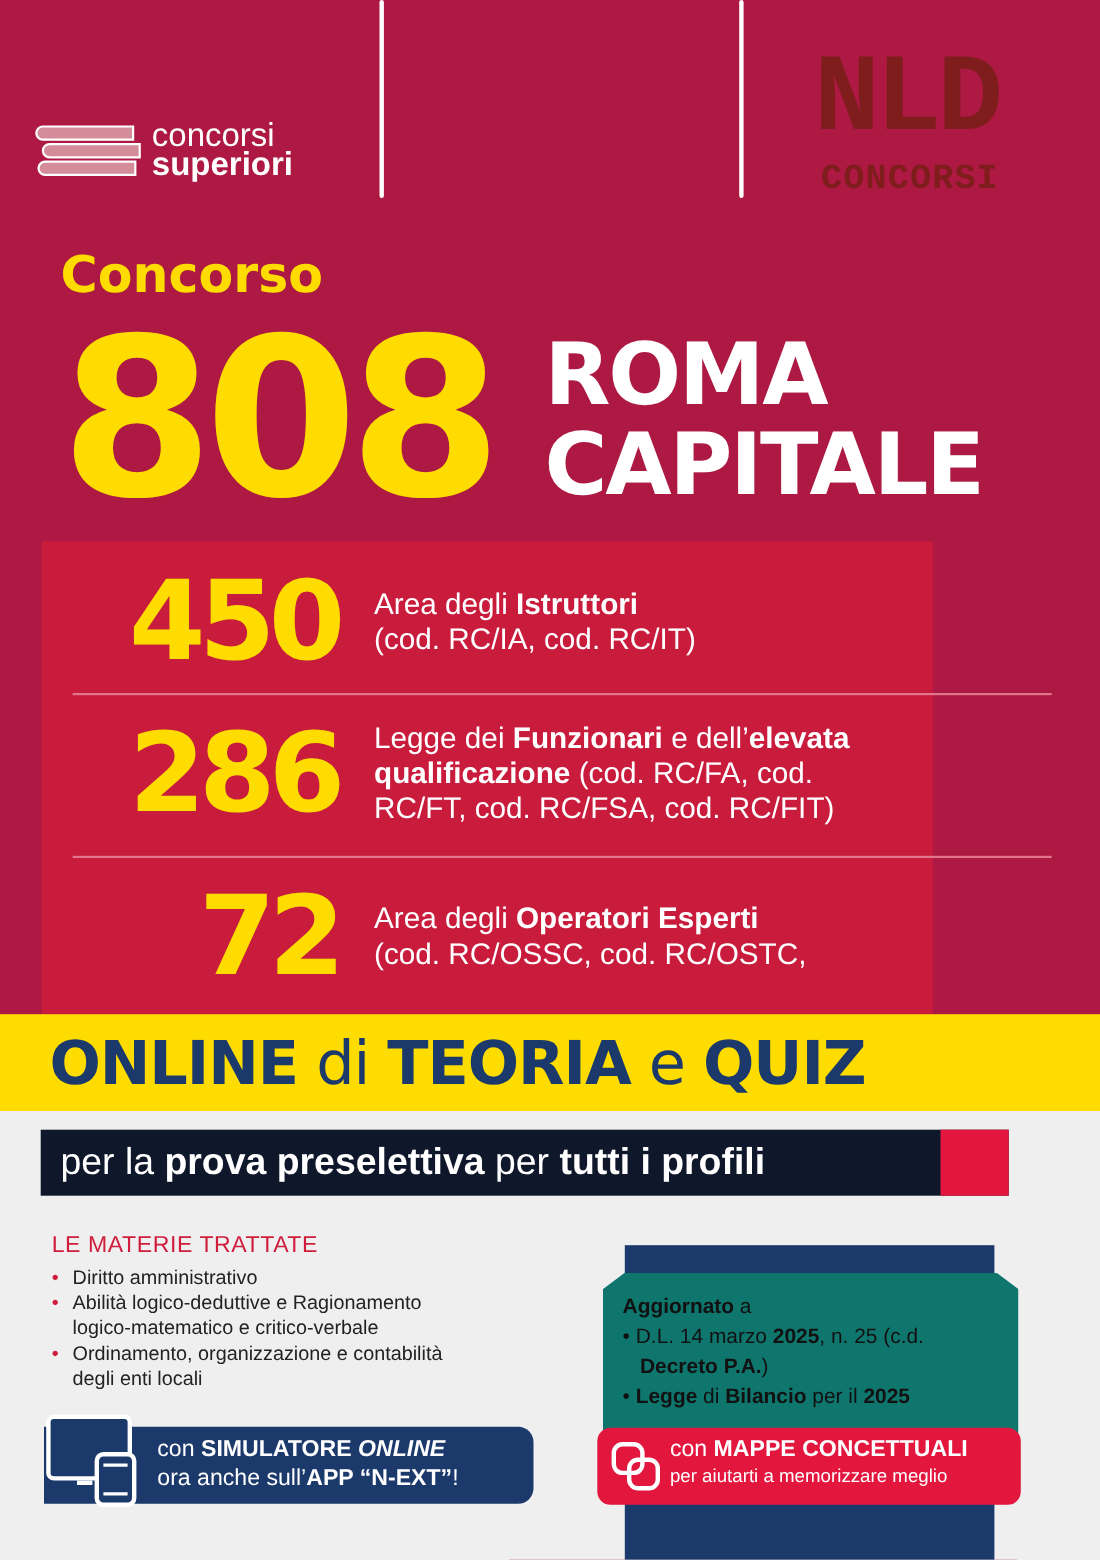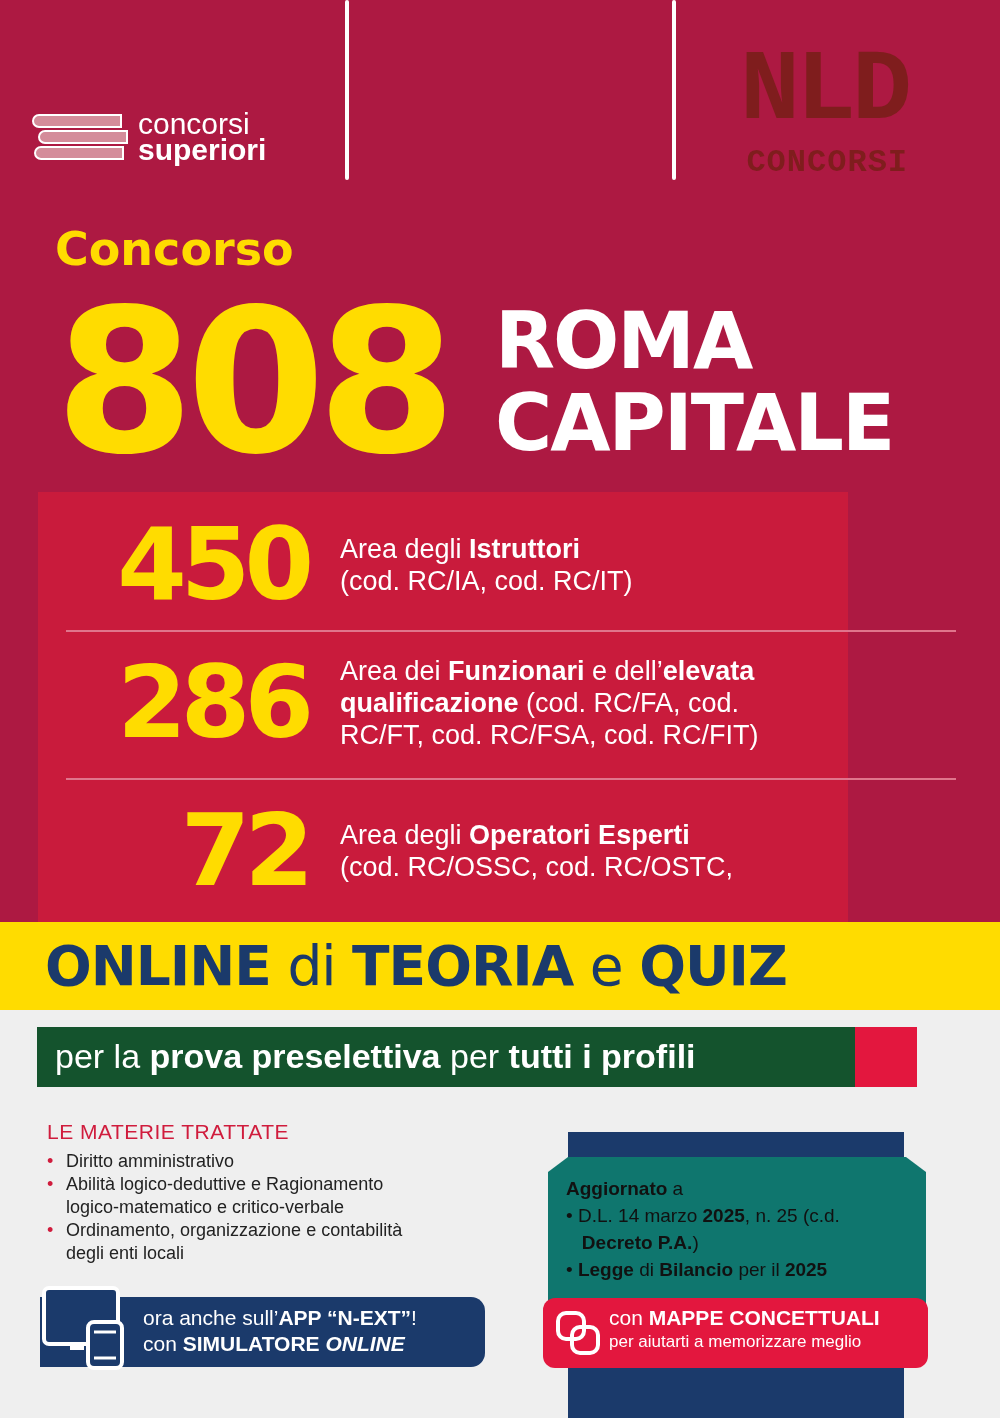--- a/index.html
+++ b/index.html
@@ -19,21 +19,21 @@
   .roma{position:absolute;left:495px;top:300px;color:#fff;font-weight:bold;font-size:78px;line-height:82px;font-family:"DejaVu Sans",sans-serif;letter-spacing:-2px}
   .panel{position:absolute;left:38px;top:492px;width:810px;height:430px;background:#c91b3c}
   .row{position:absolute;left:0;width:938px;display:flex;align-items:center}
   .row .num{color:#ffdc00;font-weight:bold;font-size:100px;font-family:"DejaVu Sans",sans-serif;letter-spacing:-6px;text-align:right;width:270px}
   .row .desc{color:#fff;font-size:27px;line-height:32px;margin-left:32px}
   .row .desc b{font-weight:bold}
   .sep{position:absolute;left:28px;width:890px;height:2px;background:#e0758c}
   .yband{position:absolute;left:0;top:922px;width:1000px;height:88px;background:#ffdc00}
   .yband .t{position:absolute;left:45px;top:12px;color:#1b3a6b;font-size:55px;font-weight:bold;font-family:"DejaVu Sans",sans-serif;letter-spacing:-1px}
   .yband .t .thin{font-weight:normal}
-  .blueband{position:absolute;left:37px;top:1027px;width:880px;height:60px;background:#14532d}
+  .blueband{position:absolute;left:37px;top:1027px;width:880px;height:60px;background:#0f172a}
   .blueband .red{position:absolute;right:0;top:0;width:62px;height:60px;background:#e3173e}
   .blueband .t{position:absolute;left:18px;top:10px;color:#fff;font-size:34px}
   .materie{position:absolute;left:47px;top:1120px}
   .materie h3{color:#d01c3d;font-size:21px;font-weight:normal;letter-spacing:0.5px;margin-bottom:6px}
   .materie ul{list-style:none}
   .materie li{position:relative;padding-left:19px;color:#222;font-size:18px;line-height:23px}
   .materie li .bul{position:absolute;left:0;top:0;color:#d01c3d}
   .sim{position:absolute;left:40px;top:1297px;width:445px;height:70px;background:#1b3a6b;border-radius:0 14px 14px 0}
   .sim .ico{position:absolute;left:0;top:-13px;width:90px;height:88px}
   .sim .t{position:absolute;left:103px;top:8px;color:#fff;font-size:21px;line-height:26px}
@@ -83,21 +83,21 @@
     <div class="num">450</div>
     <div class="desc">
       <div><span>Area degli </span><b>Istruttori</b></div>
       <div>(cod. RC/IA, cod. RC/IT)</div>
     </div>
   </div>
   <div class="sep" style="top:138px"></div>
   <div class="row" style="top:152px">
     <div class="num">286</div>
     <div class="desc">
-      <div><span>Area dei </span><b>Funzionari</b><span> e dell’</span><b>elevata</b></div>
+      <div><span>Legge dei </span><b>Funzionari</b><span> e dell’</span><b>elevata</b></div>
       <div><b>qualificazione</b><span> (cod. RC/FA, cod.</span></div>
       <div>RC/FT, cod. RC/FSA, cod. RC/FIT)</div>
     </div>
   </div>
   <div class="sep" style="top:286px"></div>
   <div class="row" style="top:300px">
     <div class="num">72</div>
     <div class="desc">
       <div><span>Area degli </span><b>Operatori Esperti</b></div>
       <div>(cod. RC/OSSC, cod. RC/OSTC,</div>
@@ -130,22 +130,22 @@
 <div class="sim">
   <svg class="ico" viewBox="0 0 90 88">
     <rect x="4" y="4" width="74" height="56" rx="5" fill="#1b3a6b" stroke="#fff" stroke-width="4"></rect>
     <rect x="10" y="10" width="62" height="40" fill="#1b3a6b"></rect>
     <rect x="48" y="38" width="34" height="46" rx="6" fill="#1b3a6b" stroke="#fff" stroke-width="4"></rect>
     <line x1="54" y1="48" x2="76" y2="48" stroke="#fff" stroke-width="3"></line>
     <line x1="54" y1="74" x2="76" y2="74" stroke="#fff" stroke-width="3"></line>
     <line x1="30" y1="64" x2="44" y2="64" stroke="#fff" stroke-width="4"></line>
   </svg>
   <div class="t">
+    <div><span>con </span><b>SIMULATORE </b><b><i>ONLINE</i></b></div>
     <div><span>ora anche sull’</span><b>APP “N-EXT”</b><span>!</span></div>
-    <div><span>con </span><b>SIMULATORE </b><b><i>ONLINE</i></b></div>
   </div>
 </div>
 
 <div class="agg-top"></div>
 <div class="agg-bot"></div>
 <div class="agg">
   <div class="t">
     <div><b>Aggiornato</b><span> a</span></div>
     <div>• <span>D.L. 14 marzo </span><b>2025</b><span>, n. 25 (c.d.</span></div>
     <div>&nbsp;&nbsp;&nbsp;<b>Decreto P.A.</b><span>)</span></div>

